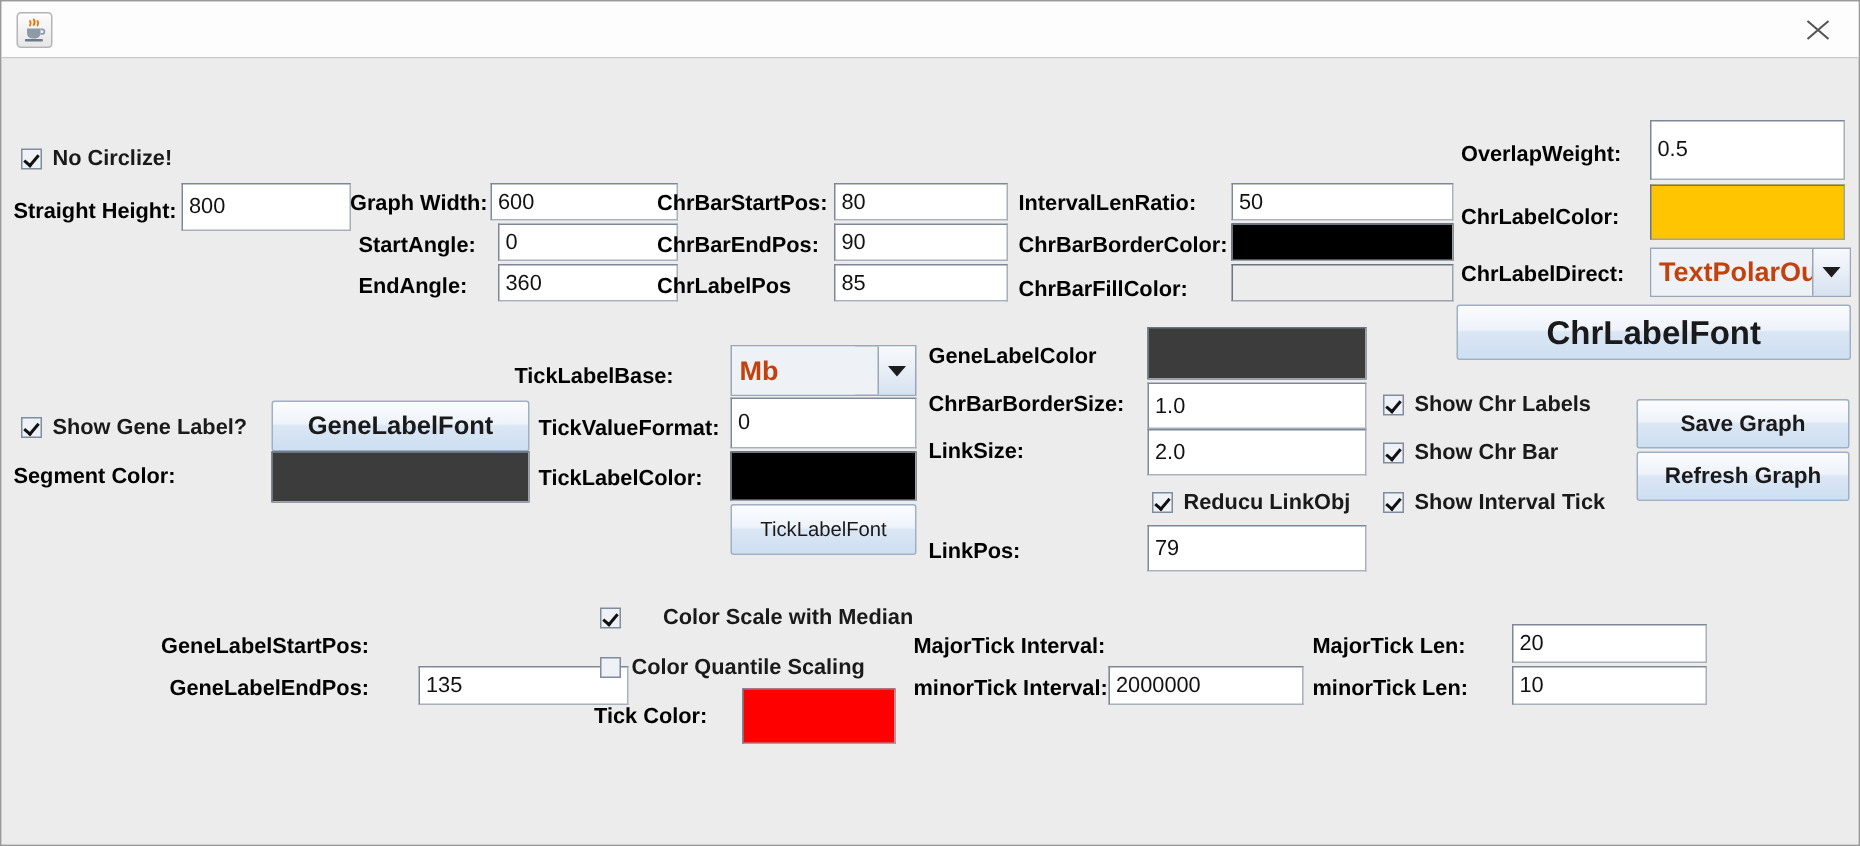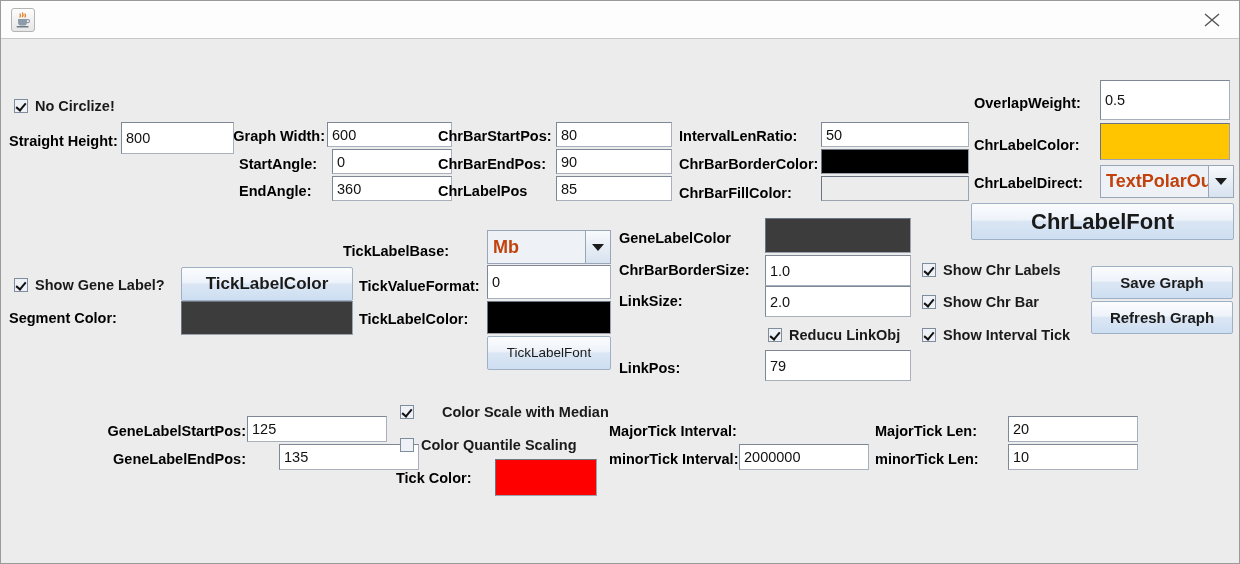--- a/index.html
+++ b/index.html
@@ -242,21 +242,21 @@
         </span>
     </div>
 
     <div class="abs btn" style="left:970px; top:164px; width:263px; height:37px; font-size:22px; line-height:35px;">ChrLabelFont</div>
 
     <div class="abs cb" style="left:13px; top:238px;">
       <span class="cbbox on"></span>
       <span class="cbtext">Show Gene Label?</span>
     </div>
 
-    <div class="abs btn" style="left:180px; top:228px; width:172px; height:34px; font-size:17px; line-height:32px;">TickLabelColor</div>
+    <div class="abs btn" style="left:180px; top:228px; width:172px; height:34px; font-size:17px; line-height:32px;">GeneLabelFont</div>
 
     <div class="abs lbl" style="left:8px; top:270px;">Segment Color:</div>
     <div class="abs swatch" id="sw-segment" style="left: 180px; top: 262px; width: 172px; height: 34px; background: rgb(60, 60, 60);"></div>
 
     <div class="abs lbl r" style="left:330px; top:203px; width:130px;text-align:center;">TickLabelBase:</div>
     <div class="abs combo" style="left:486px; top:191px; width:124px; height:34px;gap:15px;">
       <span class="cval">Mb</span>
       <span class="carrow">
           <i></i>
         </span>
@@ -299,21 +299,20 @@
 
     <div class="abs cb" style="left:921px; top:288px;">
       <span class="cbbox on"></span>
       <span class="cbtext">Show Interval Tick</span>
     </div>
 
     <div class="abs btn" style="left:1090px; top:227px; width:142px; height:33px; font-size:15px; line-height:31px;">Save Graph</div>
     <div class="abs btn" style="left:1090px; top:262px; width:142px; height:33px; font-size:15px; line-height:31px;">Refresh Graph</div>
 
     <div class="abs lbl r" style="left:60px; top:383px; width:185px;">GeneLabelStartPos:</div>
-    <input class="abs tf" style="left: 246px; top: 377px; width: 140px; height: 26px;" value="125">
 
     <div class="abs lbl r" style="left:60px; top:411px; width:185px;">GeneLabelEndPos:</div>
     <input class="abs tf" style="left: 246px; top: 405px; width: 140px; height: 26px; margin-left: 32px;" value="135">
 
     <div class="abs cb" style="left:399px; top:365px;gap:21px;">
       <span class="cbbox on"></span>
       <span class="cbtext">Color Scale with Median</span>
     </div>
 
     <div class="abs cb" style="left:399px; top:398px;">

